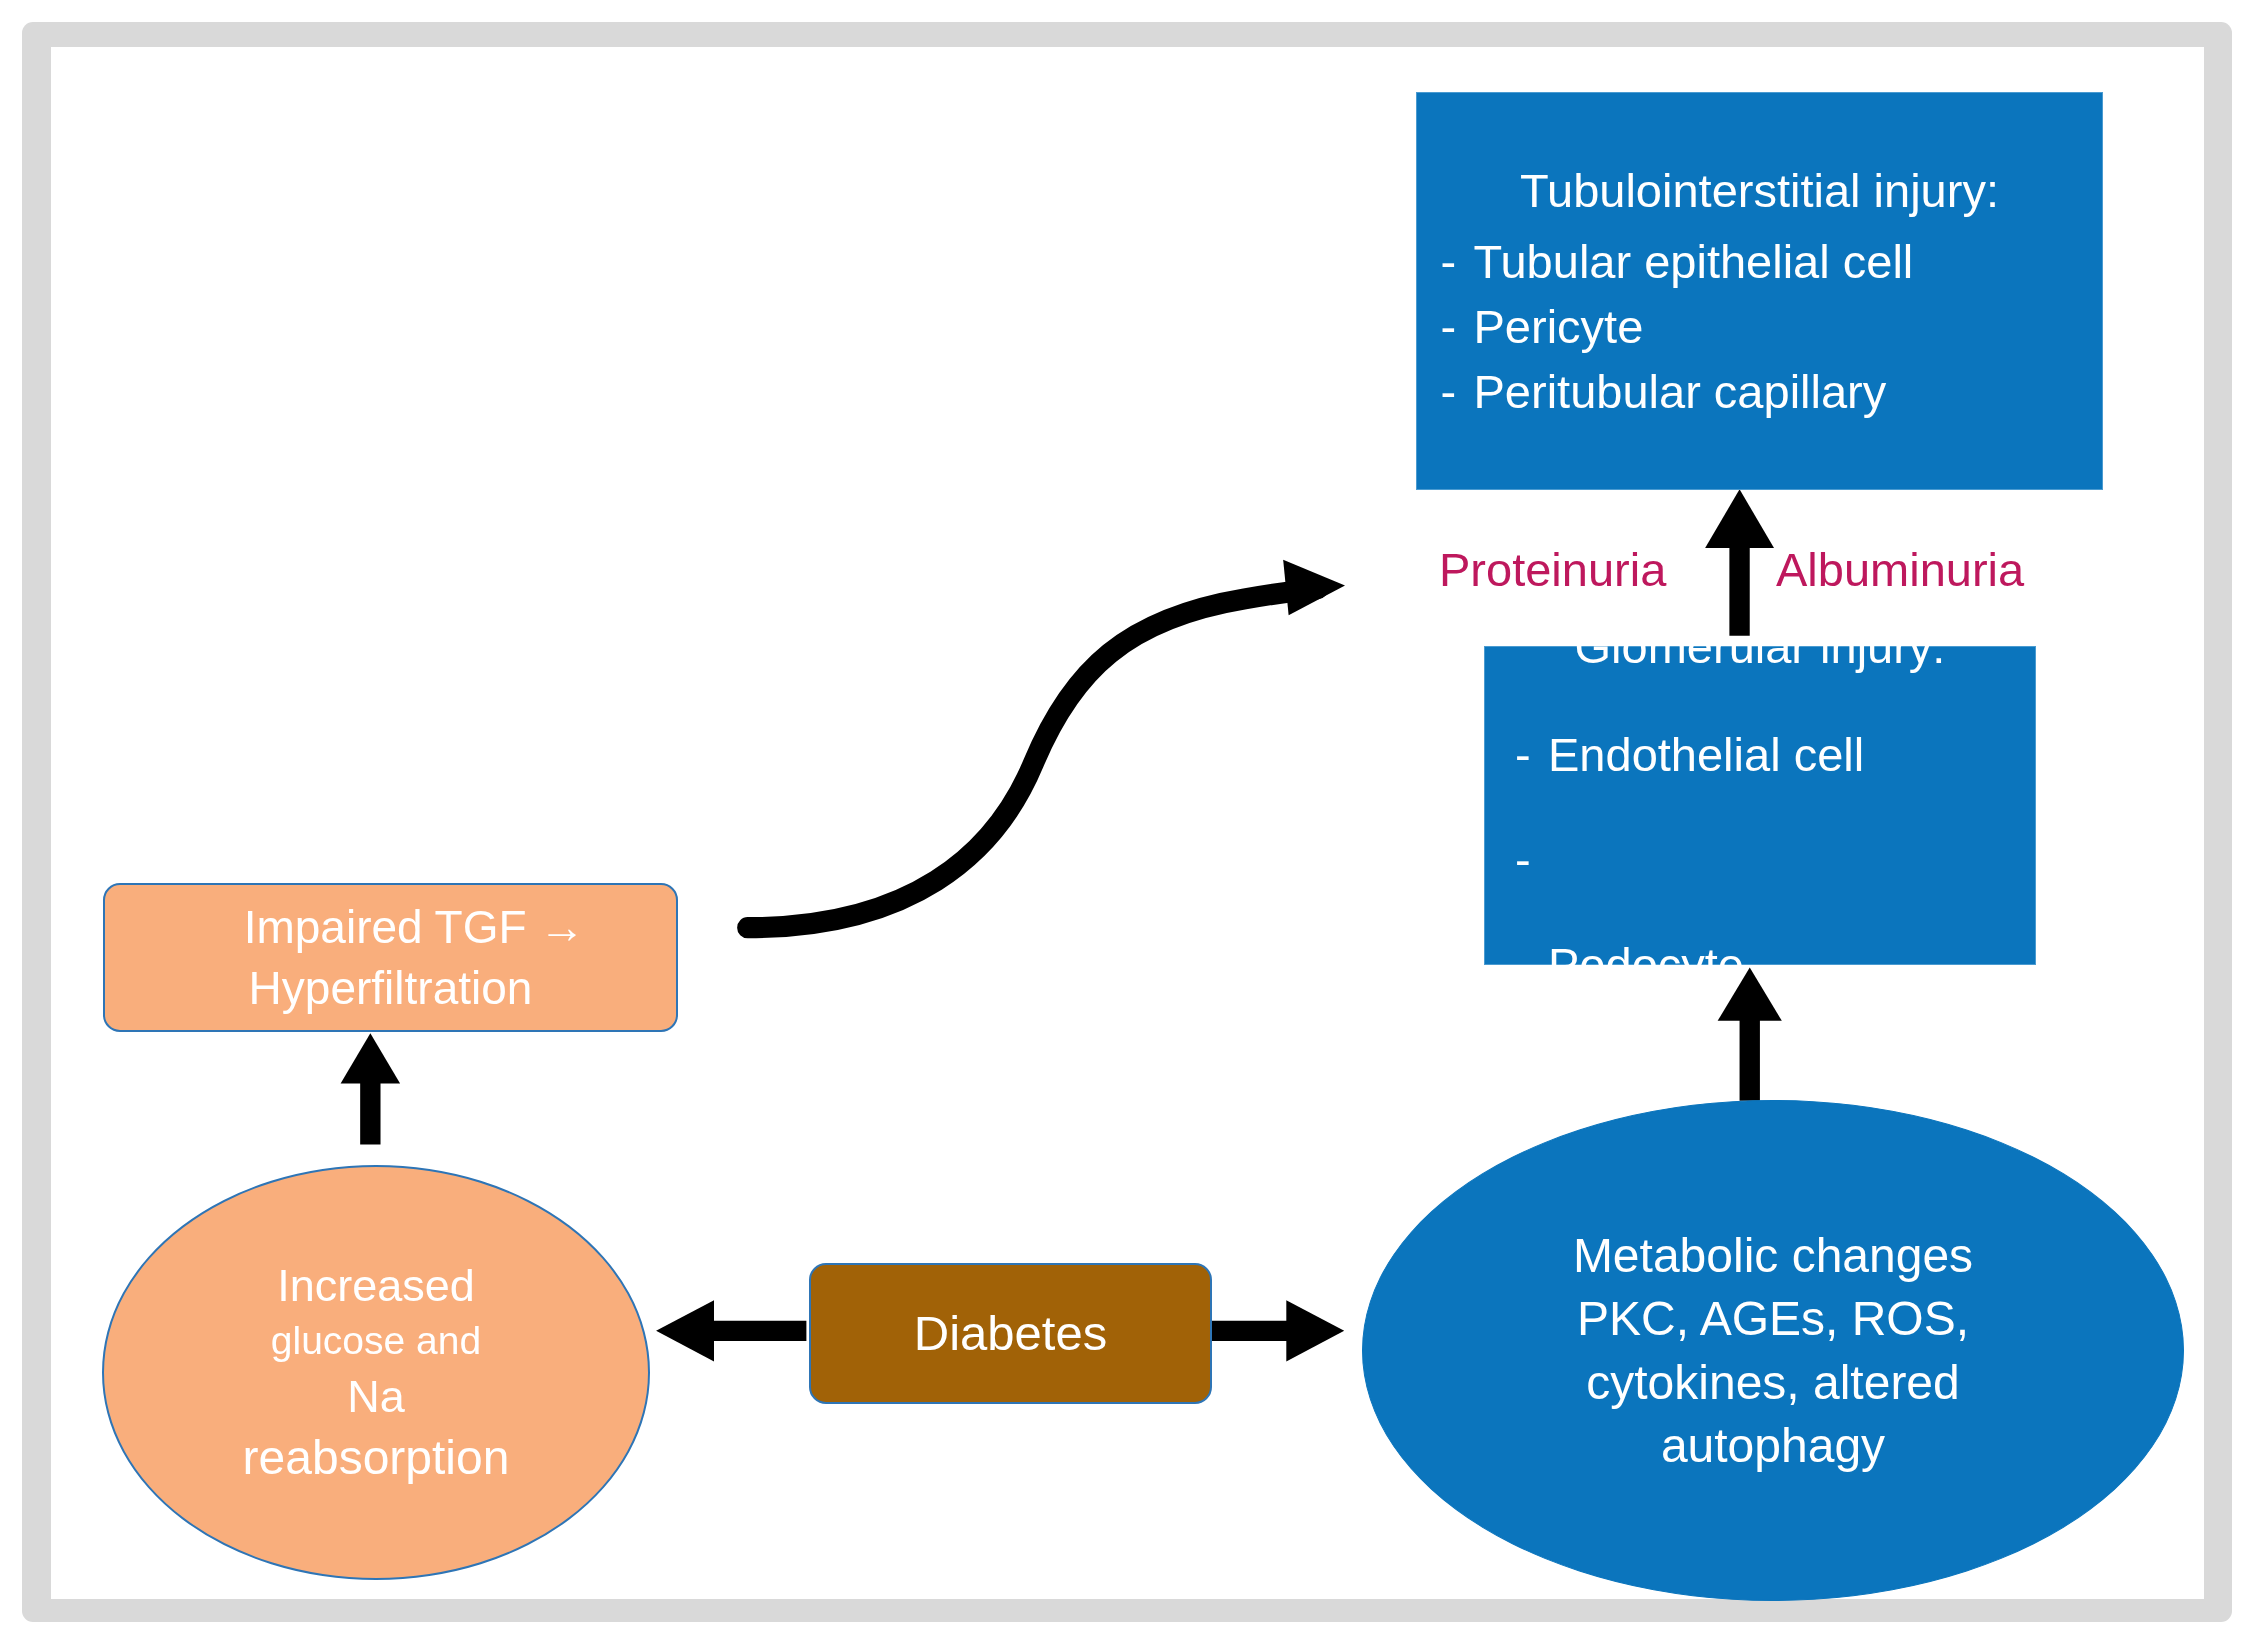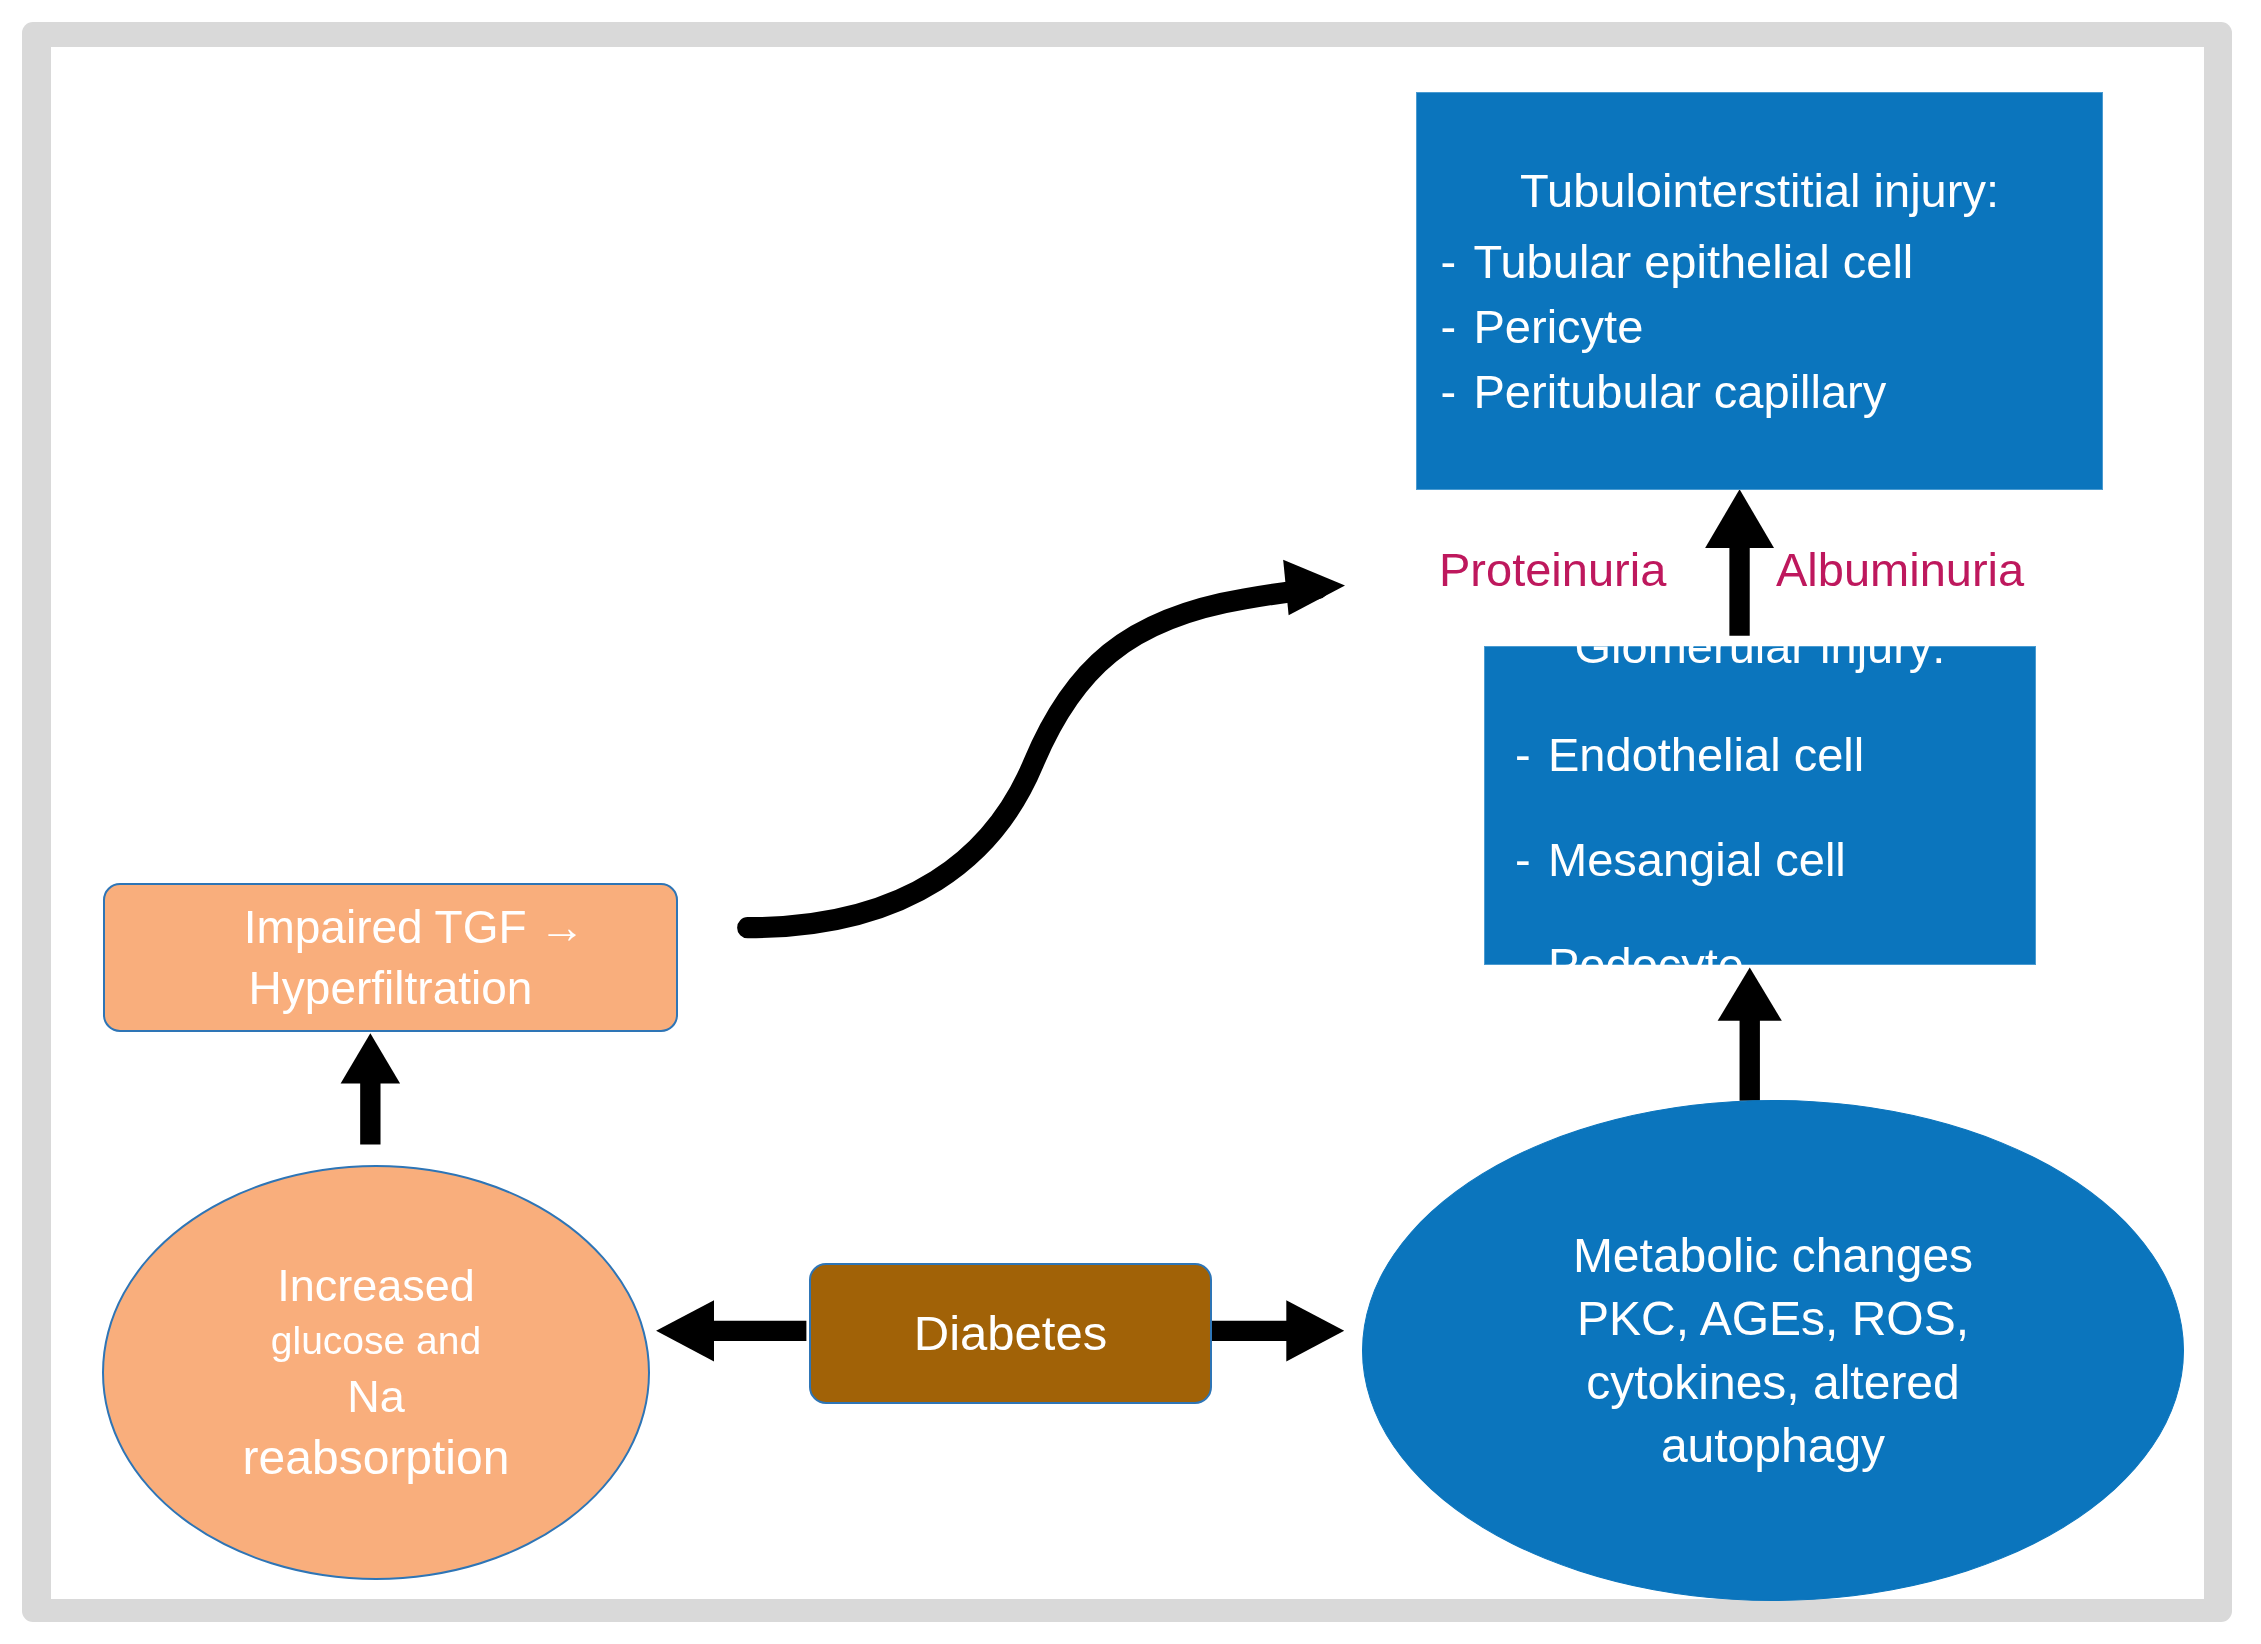--- a/index.html
+++ b/index.html
@@ -174,21 +174,20 @@
   <div class="side-label" style="left:1776px; top:546px;">Albuminuria</div>
 
   <div class="node rect-blue" style="left:1484px; top:646px; width:552px; height:319px; padding:12.5px 0 12.5px 0;gap:43px;">
     <div class="title-line">Glomerular injury:</div>
     <div class="bullet-line" style="padding-left:30px; margin-top:7.8px;">
       <span class="dash">-</span>
       <span>Endothelial cell</span>
     </div>
     <div class="bullet-line" style="padding-left:30px; margin-top:4.7px;">
       <span class="dash">-</span>
-      <span>Mesangial cell</span>
     </div>
     <div class="bullet-line" style="padding-left:30px; margin-top:4.7px;">
       <span class="dash">-</span>
       <span>Podocyte</span>
     </div>
   </div>
 
   <div class="node ellipse-blue" style="left:1362px; top:1100px; width:822px; height:501px;">
     <div class="centered-line">Metabolic changes</div>
     <div class="centered-line">PKC, AGEs, ROS,</div>

